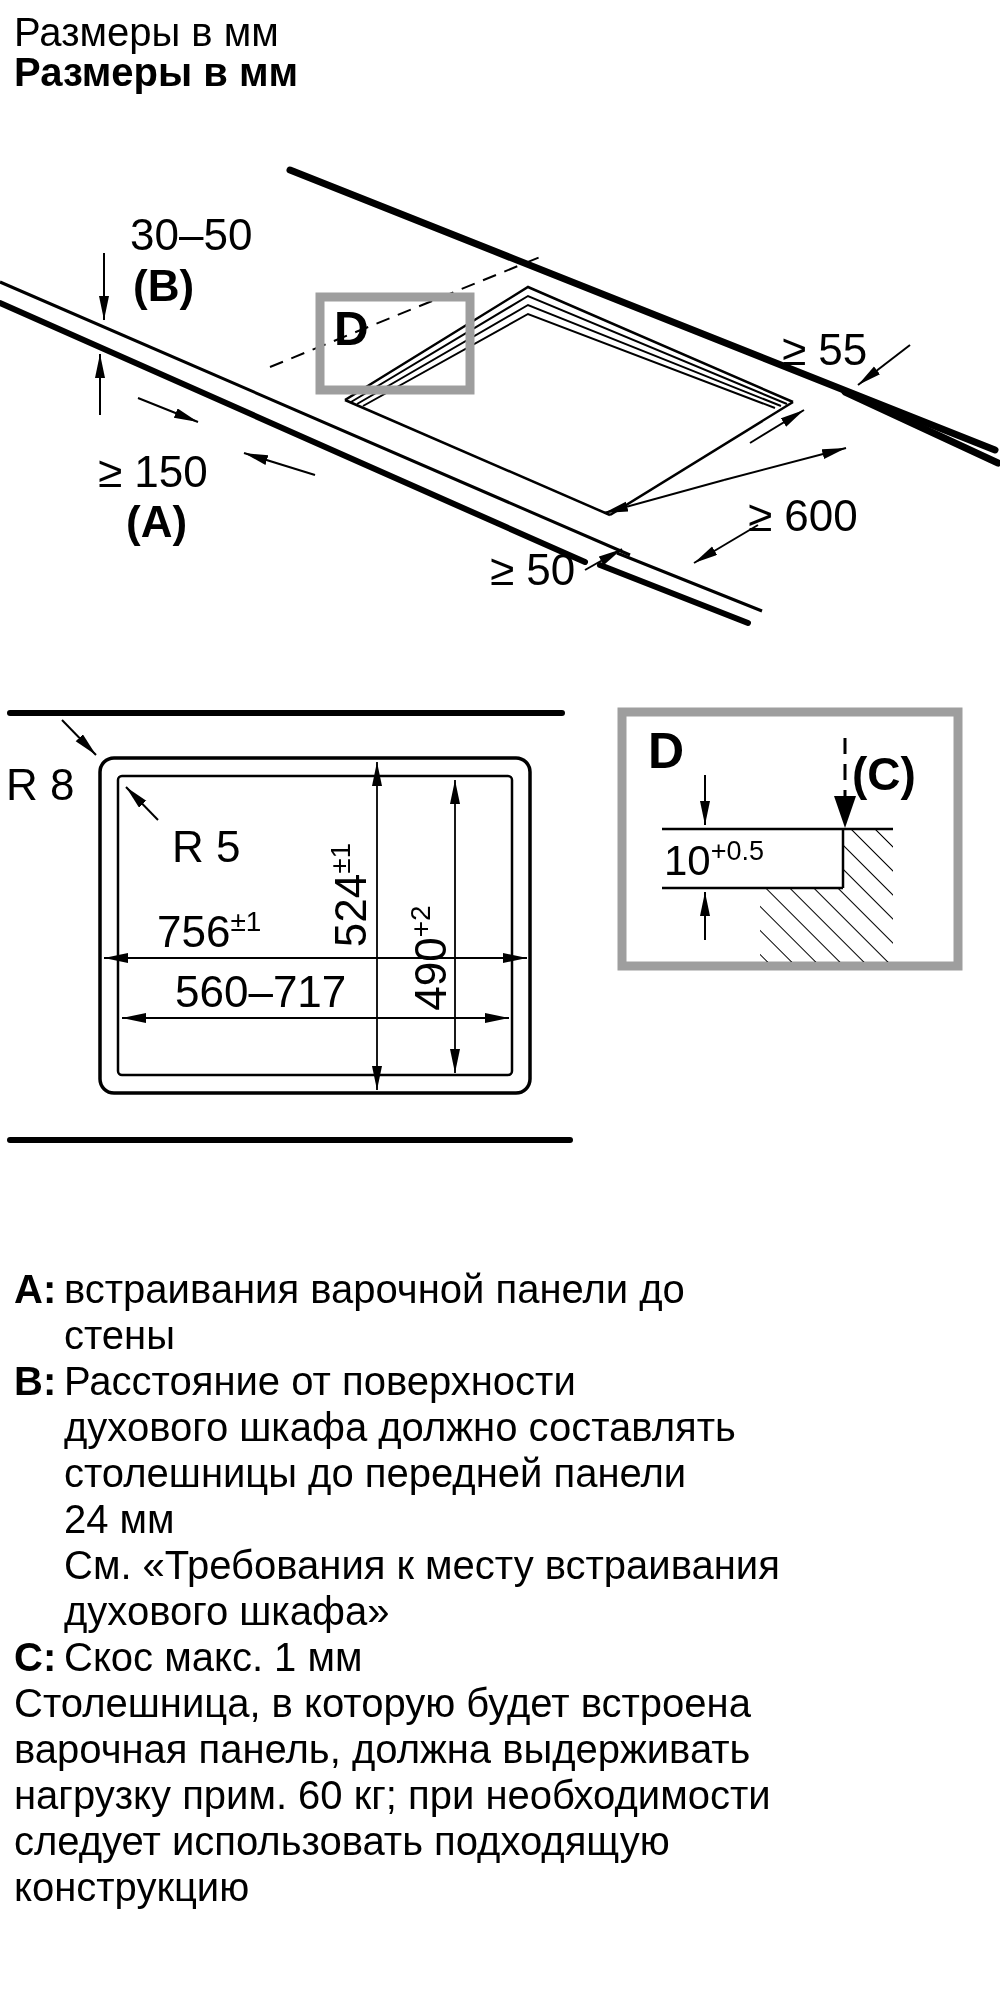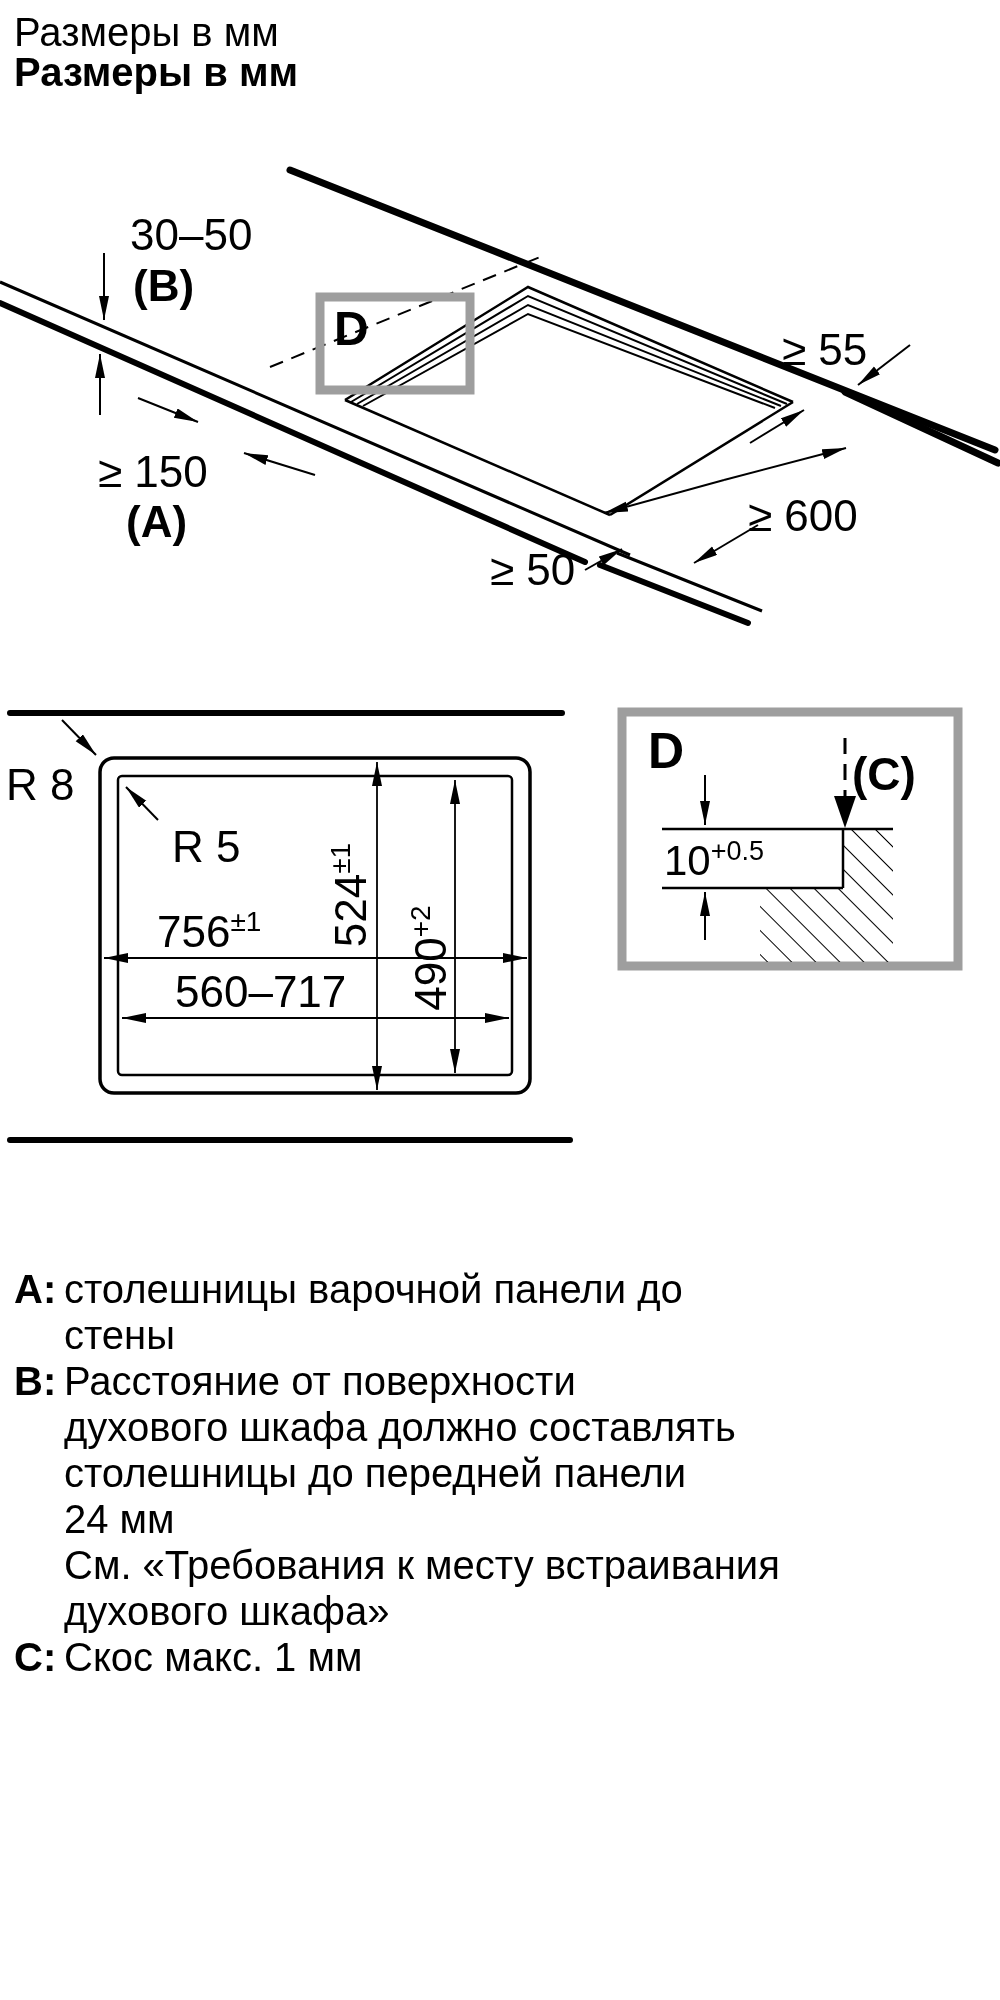--- a/index.html
+++ b/index.html
@@ -139,36 +139,43 @@
     <line x1="705" y1="75" x2="705" y2="125" stroke="#000" stroke-width="2" marker-end="url(#arr2)"></line>
     <line x1="705" y1="240" x2="705" y2="192" stroke="#000" stroke-width="2" marker-end="url(#arr2)"></line>
     <text x="664" y="175" font-size="42"><tspan>10</tspan><tspan dy="-15" font-size="27">+0.5</tspan></text>
   </g>
 </svg>
 
 <div class="notes">
   <div class="note">
     <span class="ltr">A:</span>
     <div>
-      <div class="nline">столешницы варочной панели до</div>
+      <div class="nline">встраивания варочной панели до</div>
       <div class="nline">стены</div>
     </div>
   </div>
   <div class="note">
     <span class="ltr">B:</span>
     <div>
       <div class="nline">Расстояние от поверхности</div>
       <div class="nline">духового шкафа должно составлять</div>
       <div class="nline">столешницы до передней панели</div>
       <div class="nline">24 мм</div>
       <div class="nline">См. «Требования к месту встраивания</div>
       <div class="nline">духового шкафа»</div>
     </div>
   </div>
   <div class="note">
     <span class="ltr">C:</span>
     <div>
       <div class="nline">Скос макс. 1 мм</div>
     </div>
   </div>
+  <div class="footer-par">
+    <div class="nline">Столешница, в которую будет встроена</div>
+    <div class="nline">варочная панель, должна выдерживать</div>
+    <div class="nline">нагрузку прим. 60 кг; при необходимости</div>
+    <div class="nline">следует использовать подходящую</div>
+    <div class="nline">конструкцию</div>
+  </div>
 </div>
 
 </div>
 
 </body></html>

